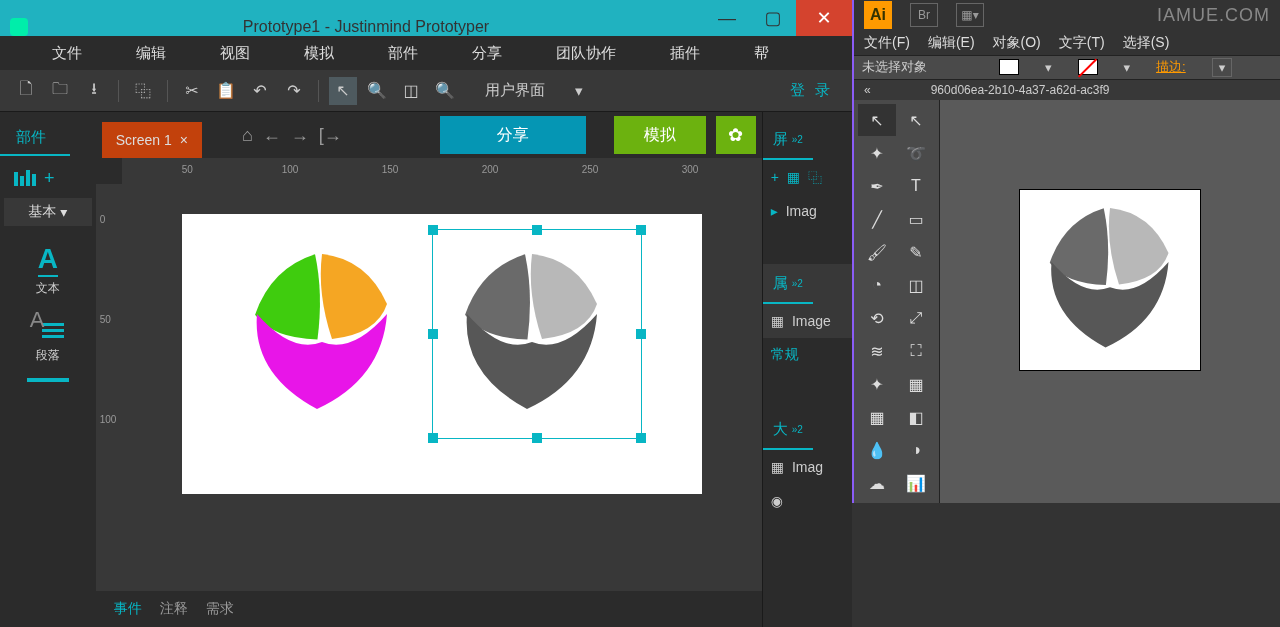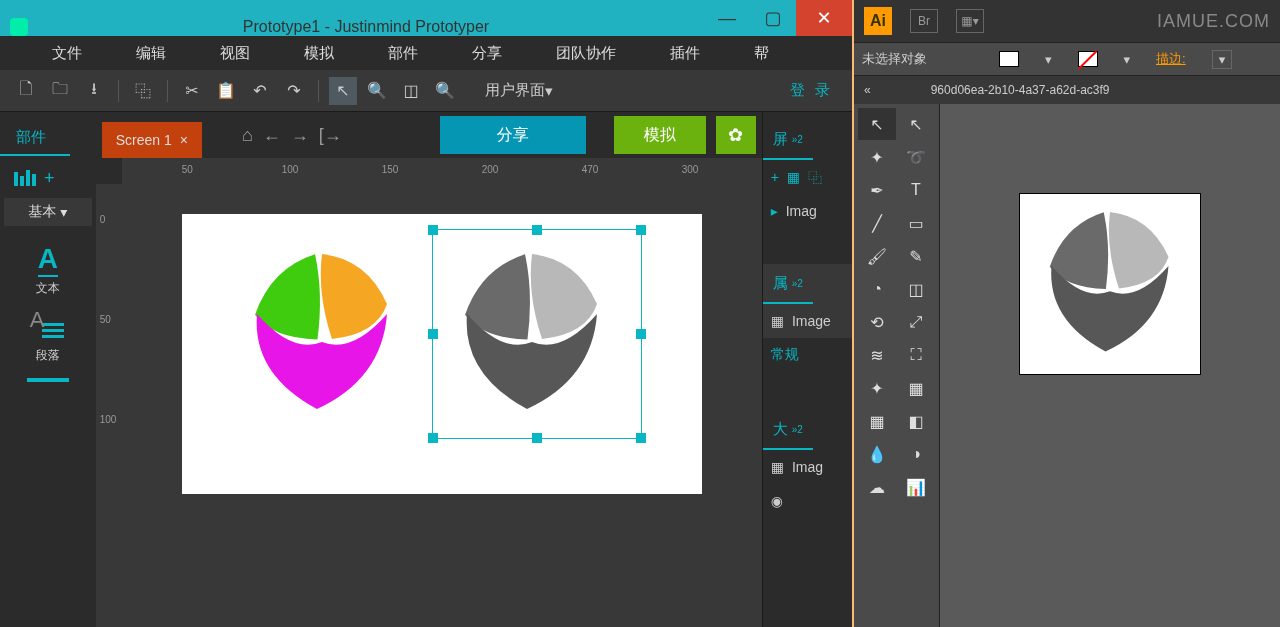--- a/index.html
+++ b/index.html
@@ -10,21 +10,21 @@
 .titlebar-title { flex: 1; text-align: center; color: #333; font-size: 16px; }
 .win-btns { display: flex; }
 .win-btn { width: 46px; height: 36px; display: flex; align-items: center; justify-content: center; color: #333; font-size: 18px; }
 .win-close { background: #d4432e; color: #fff; width: 56px; }
 .menubar { height: 34px; background: #2b2b2b; display: flex; align-items: center; padding-left: 12px; gap: 14px; }
 .menu-item { color: #ddd; font-size: 15px; cursor: pointer; margin-left: 40px; }
 .toolbar { height: 42px; background: #383838; border-bottom: 1px solid #1a1a1a; display: flex; align-items: center; padding: 0 12px; gap: 6px; }
 .tool-ico { width: 28px; height: 28px; display: flex; align-items: center; justify-content: center; color: #ccc; font-size: 16px; }
 .tool-sep { width: 1px; height: 22px; background: #555; margin: 0 4px; }
 .tool-active { background: #4e5a5f; }
-.dropdown { display: flex; align-items: center; color: #ccc; font-size: 15px; margin-left: 10px; padding: 4px 10px; }
+.dropdown { display: flex; align-items: center; gap: 30px; color: #ccc; font-size: 15px; margin-left: 10px; padding: 4px 10px; }
 .login { margin-left: auto; color: #08b6c4; font-size: 15px; letter-spacing: 10px; }
 .workspace { flex: 1; display: flex; background: #2b2b2b; }
 .sidebar { width: 106px; background: #2b2b2b; display: flex; flex-direction: column; }
 .side-tab { height: 36px; color: #08b6c4; display: flex; align-items: center; padding-left: 16px; font-size: 15px; border-bottom: 2px solid #08b6c4; width: 70px; margin-top: 8px; }
 .side-row { height: 32px; display: flex; align-items: center; padding-left: 14px; gap: 4px; margin-top: 6px; }
 .bars-ico { display: flex; gap: 2px; align-items: flex-end; }
 .bars-ico span { width: 4px; background: #08b6c4; }
 .plus { color: #08b6c4; font-size: 18px; margin-left: 4px; }
 .side-btn { height: 28px; background: #383838; color: #ddd; font-size: 14px; display: flex; align-items: center; justify-content: center; gap: 4px; margin: 4px; }
 .widget-box { display: flex; flex-direction: column; align-items: center; margin-top: 14px; gap: 4px; }
@@ -54,21 +54,21 @@
 .logo2 { position: absolute; left: 250px; top: 20px; }
 .sel-box { position: absolute; left: 250px; top: 15px; width: 210px; height: 210px; border: 1px solid #08b6c4; }
 .sel-handle { width: 10px; height: 10px; background: #08b6c4; position: absolute; }
 .bottom-tabs { height: 36px; background: #2b2b2b; display: flex; align-items: center; gap: 18px; padding-left: 18px; }
 .btab { color: #999; font-size: 14px; }
 .btab.act { color: #08b6c4; }
 .rpanel { width: 100px; background: #2b2b2b; display: flex; flex-direction: column; border-left: 1px solid #1a1a1a; }
 .rp-tab { height: 40px; border-bottom: 2px solid #08b6c4; color: #08b6c4; display: flex; align-items: center; padding-left: 10px; font-size: 15px; margin-top: 8px; width: 50px; }
 .rp-row { height: 34px; display: flex; align-items: center; gap: 8px; padding-left: 8px; font-size: 14px; }
 .rp-section { background: #383838; margin-top: 6px; }
-.right-app { flex: 1; height: 627px; background: #4a4a4a; display: flex; flex-direction: column; border-left: 2px solid #fdba74; }
+.right-app { flex: 1; height: 503px; background: #4a4a4a; display: flex; flex-direction: column; border-left: 2px solid #8b5cf6; }
 .ai-title { height: 42px; background: #333; display: flex; align-items: center; padding-left: 10px; gap: 18px; }
 .ai-logo { width: 28px; height: 28px; background: #ff9a00; color: #330; font-weight: bold; display: flex; align-items: center; justify-content: center; font-size: 16px; }
 .ai-ico { width: 28px; height: 24px; border: 1px solid #666; display: flex; align-items: center; justify-content: center; color: #999; font-size: 12px; }
 .watermark { margin-left: auto; color: #888; font-size: 18px; letter-spacing: 1px; margin-right: 10px; font-family: Arial; }
 .ai-menu { height: 34px; background: #333; display: flex; align-items: center; gap: 18px; padding-left: 10px; color: #ddd; font-size: 14px; }
 .ai-ctrl { height: 34px; background: #4a4a4a; border-top: 1px solid #222; border-bottom: 1px solid #222; display: flex; align-items: center; padding-left: 8px; gap: 26px; color: #ccc; font-size: 13px; }
 .swatch { width: 20px; height: 16px; background: #fff; border: 1px solid #000; }
 .swatch2 { width: 20px; height: 16px; background: #fff; border: 1px solid #000; position: relative; }
 .swatch2::after { content: ''; position: absolute; width: 140%; height: 2px; background: red; top: 50%; left: -20%; transform: rotate(-45deg); }
 .stroke-lbl { color: #ff9a00; text-decoration: underline; }
@@ -182,21 +182,21 @@
         <div class="share-btn">分享</div>
         <div style="width:8px"></div>
         <div class="sim-btn">模拟</div>
         <div class="gear-btn">✿</div>
       </div>
       <div class="ruler-h">
         <span style="left:60px">50</span>
         <span style="left:160px">100</span>
         <span style="left:260px">150</span>
         <span style="left:360px">200</span>
-        <span style="left:460px">470</span>
+        <span style="left:460px">250</span>
         <span style="left:560px">300</span>
       </div>
       <div class="canvas-area">
         <div class="ruler-v">
           <span style="top:30px">0</span>
           <span style="top:130px">50</span>
           <span style="top:230px">100</span>
         </div>
         <div class="canvas">
           <div class="artboard">
@@ -216,20 +216,25 @@
               <div class="sel-handle" style="right:-5px;top:-5px"></div>
               <div class="sel-handle" style="left:-5px;top:calc(50% - 5px)"></div>
               <div class="sel-handle" style="right:-5px;top:calc(50% - 5px)"></div>
               <div class="sel-handle" style="left:-5px;bottom:-5px"></div>
               <div class="sel-handle" style="left:calc(50% - 5px);bottom:-5px"></div>
               <div class="sel-handle" style="right:-5px;bottom:-5px"></div>
             </div>
           </div>
         </div>
       </div>
+      <div class="bottom-tabs">
+        <span class="btab act">事件</span>
+        <span class="btab">注释</span>
+        <span class="btab">需求</span>
+      </div>
     </div>
 
     <div class="rpanel">
       <div class="rp-tab">
           <span>屏</span>
           <span style="font-size:10px;margin-left:4px">»2</span>
         </div>
       <div class="rp-row" style="color:#08b6c4">
           <span>+</span>
           <span>▦</span>
@@ -266,20 +271,27 @@
     </div>
   </div>
 </div>
 
 <div class="right-app">
   <div class="ai-title">
     <div class="ai-logo">Ai</div>
     <div class="ai-ico">Br</div>
     <div class="ai-ico">▦▾</div>
     <div class="watermark">IAMUE.COM</div>
+  </div>
+  <div class="ai-menu">
+    <span>文件(F)</span>
+    <span>编辑(E)</span>
+    <span>对象(O)</span>
+    <span>文字(T)</span>
+    <span>选择(S)</span>
   </div>
   <div class="ai-ctrl">
     <span>未选择对象</span>
     <div style="flex:0 0 20px"></div>
     <div class="swatch"></div>
       <span>▾</span>
     <div class="swatch2"></div>
       <span>▾</span>
     <span class="stroke-lbl">描边:</span>
     <span style="border:1px solid #666;padding:1px 6px">▾</span>

